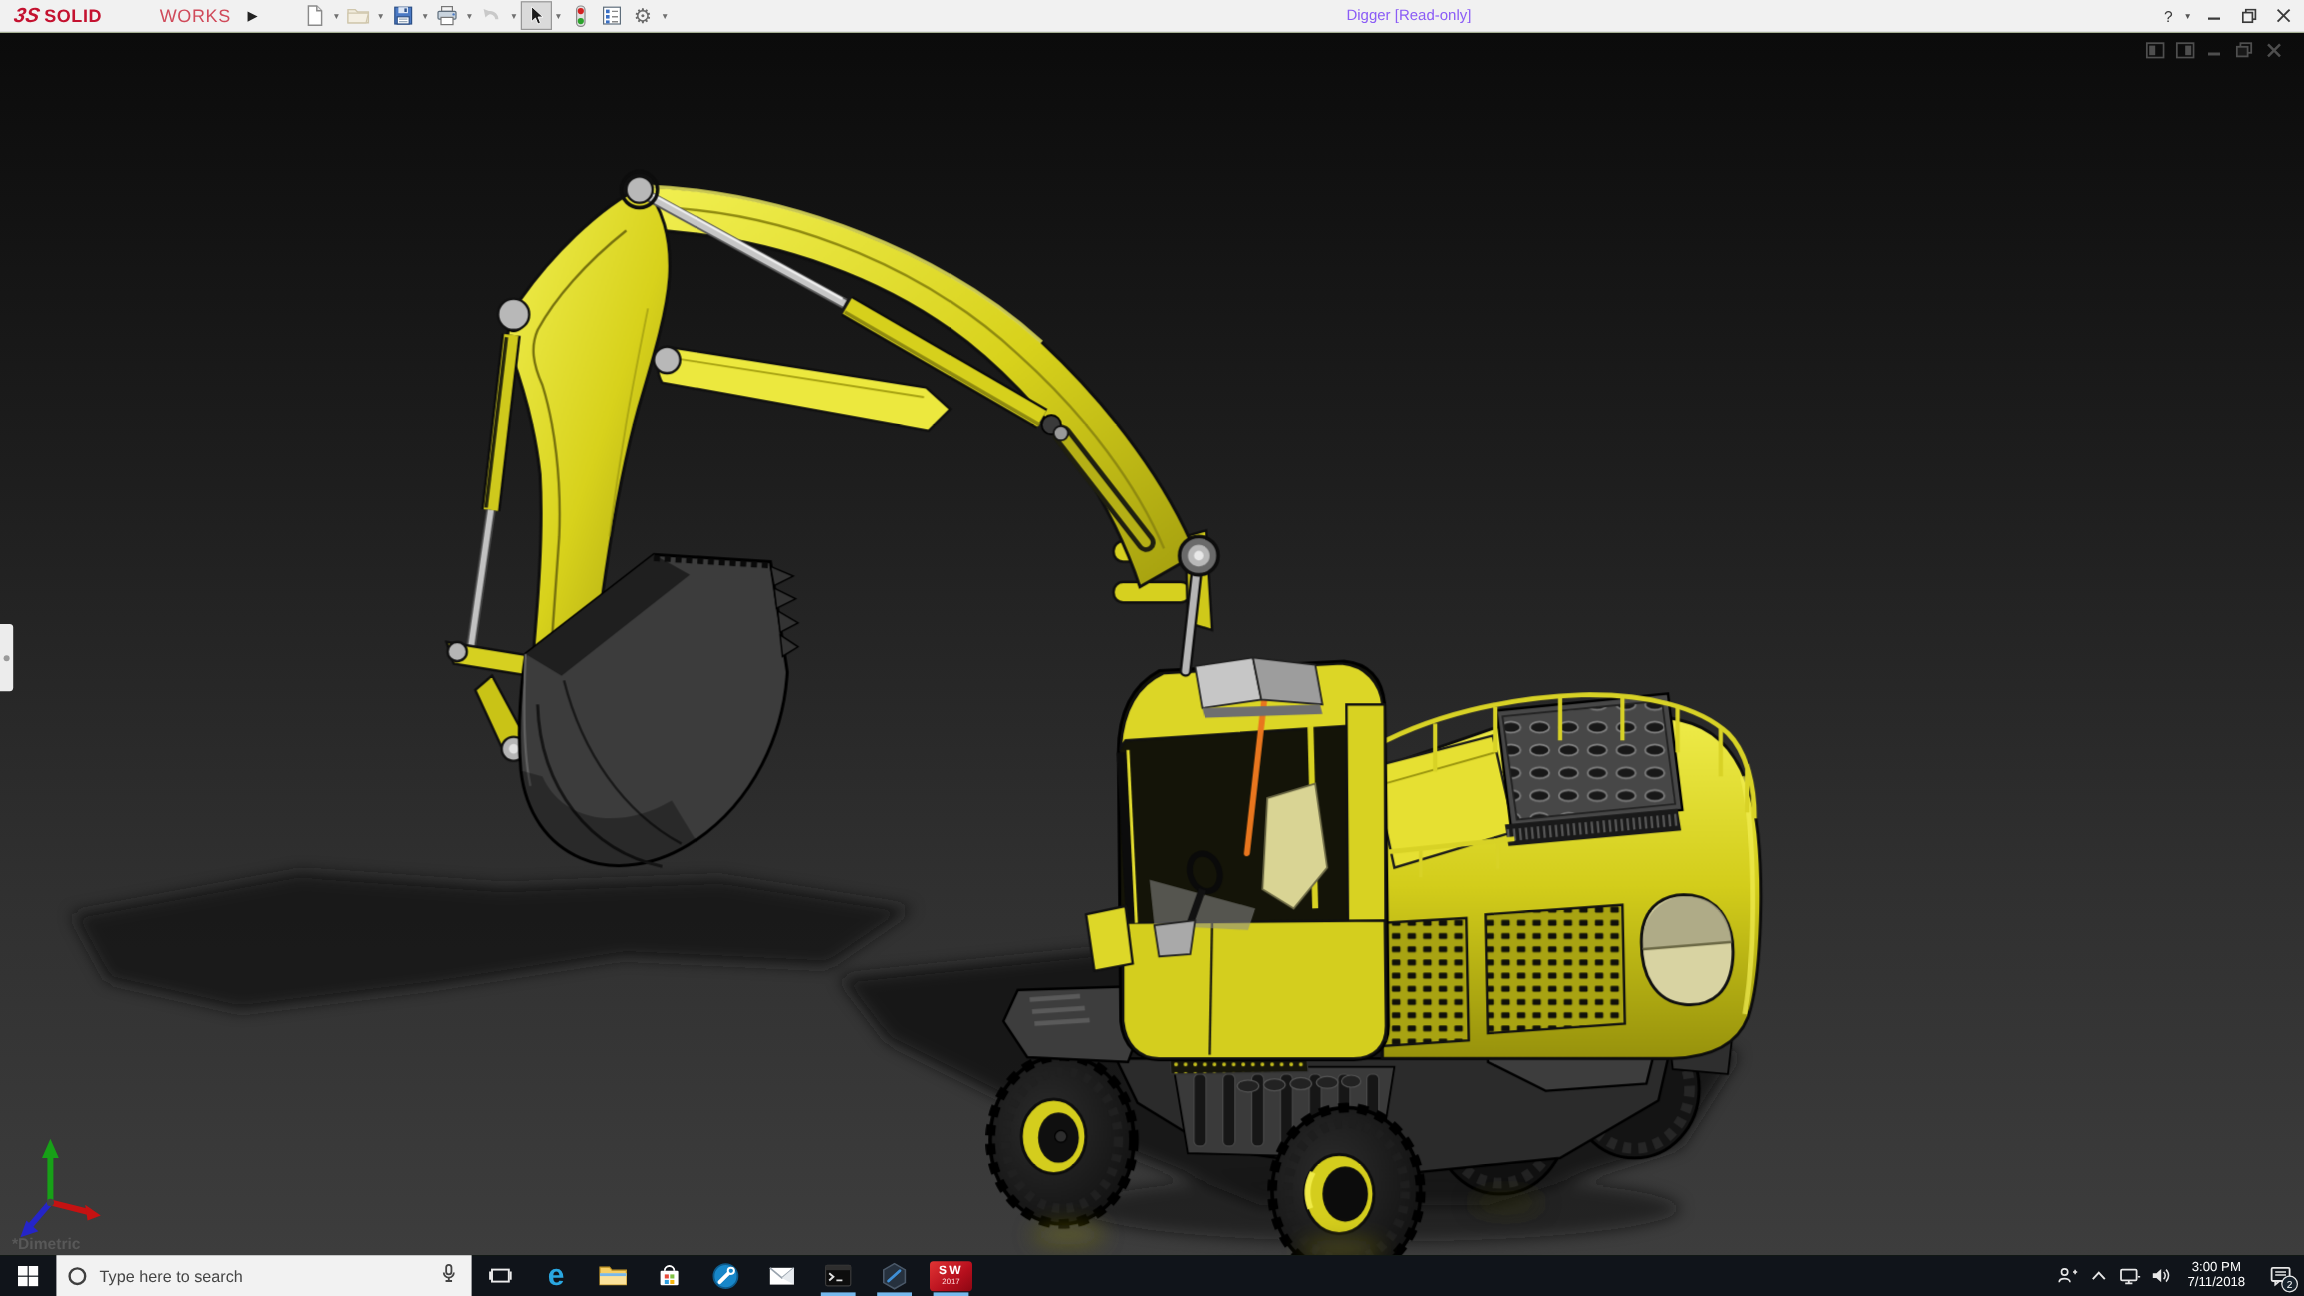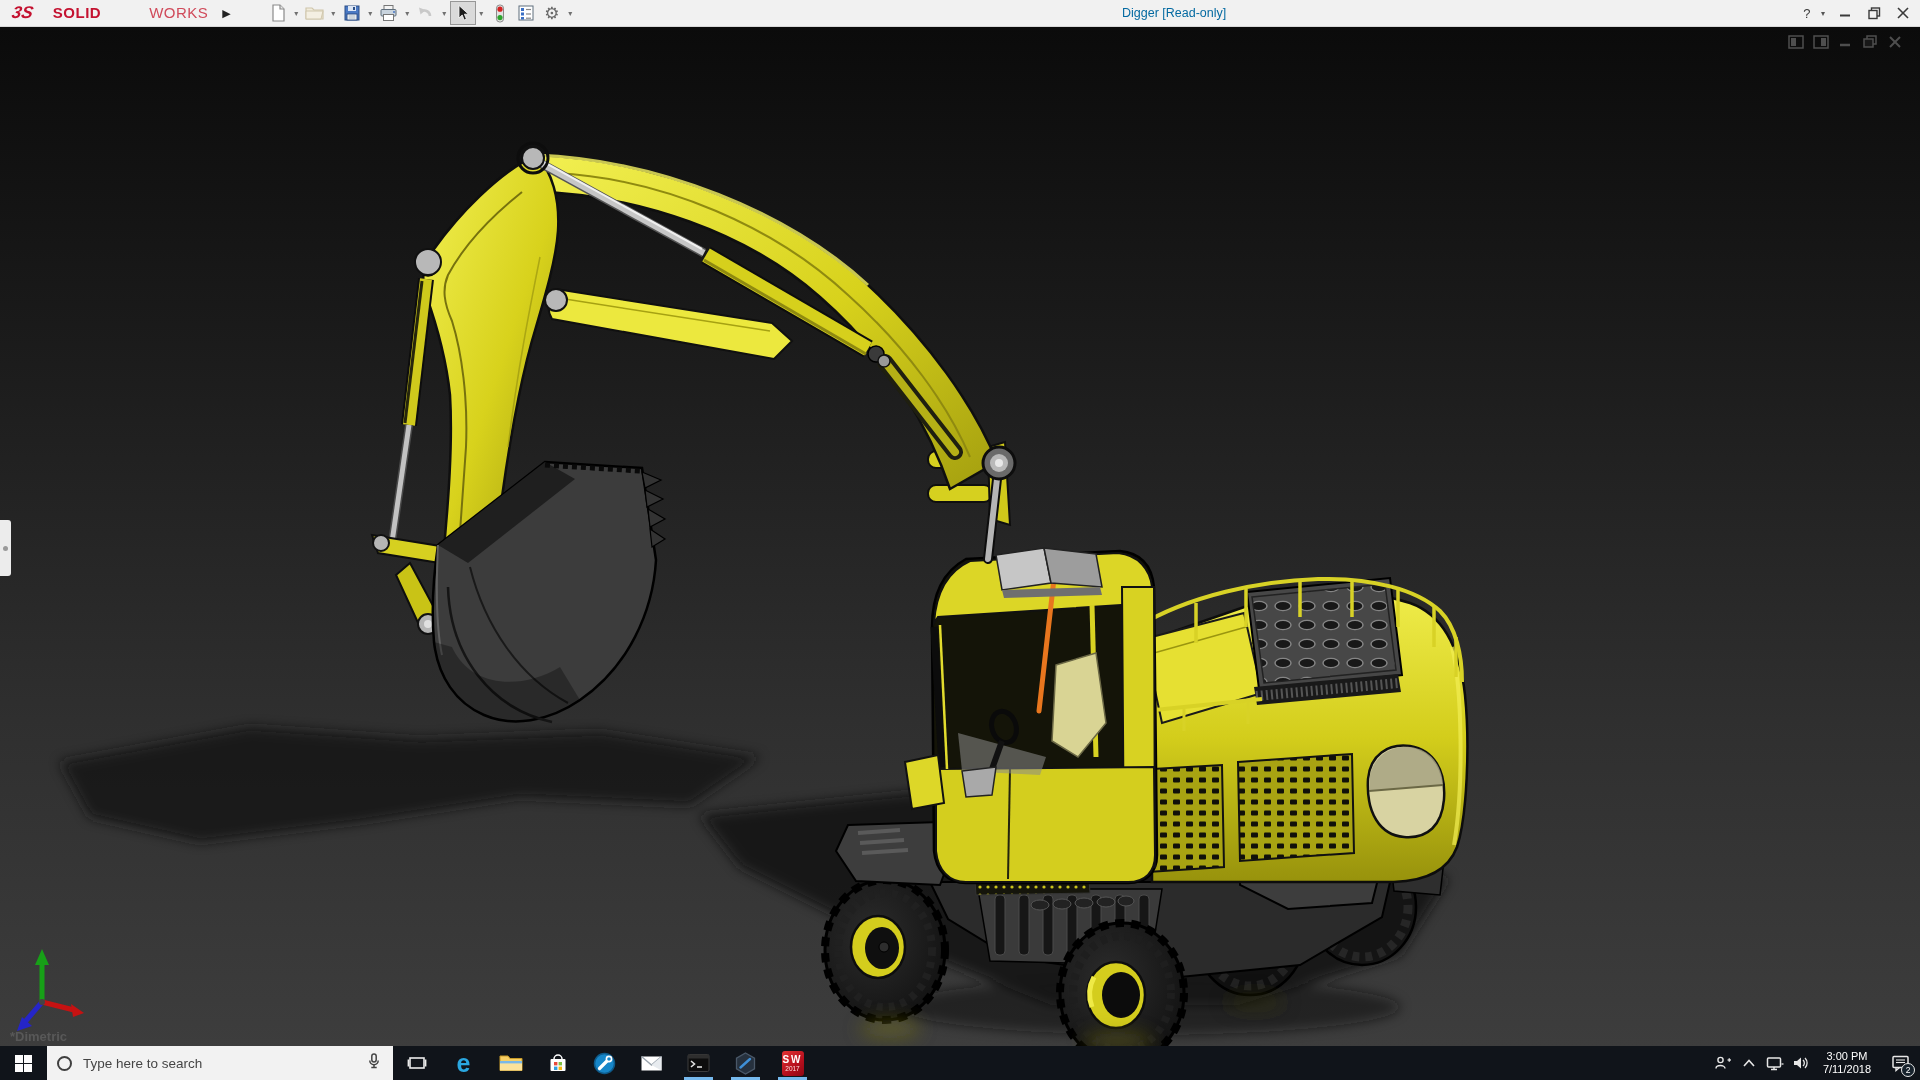--- a/index.html
+++ b/index.html
@@ -4,31 +4,31 @@
 <style>
   html,body{margin:0;padding:0;width:1920px;height:1080px;overflow:hidden;
     font-family:"Liberation Sans",sans-serif;background:#000;}
   *{box-sizing:border-box;}
 
   
   .titlebar{position:absolute;top:0;left:0;width:1920px;height:27px;
     background:#f1f1f1;border-bottom:1px solid #d8d8d8;display:flex;align-items:center;z-index:5;}
   .logo{display:flex;align-items:baseline;margin-left:12px;cursor:default;}
   .ds-mark{color:#c41230;font-weight:bold;font-style:italic;font-size:17px;transform:skewX(-12deg);margin-right:4px;}
-  .brand-bold{color:#c41230;font-weight:bold;font-size:15px;letter-spacing:.5px;margin-left:16px;}
+  .brand-bold{color:#c41230;font-weight:bold;font-size:15px;letter-spacing:.5px;}
   .brand-light{color:#d04a5a;font-weight:normal;font-size:15px;letter-spacing:.5px;padding-left:48px;}
   .flyout{margin-left:14px;font-size:11px;color:#222;}
   .tools{display:flex;align-items:center;margin-left:34px;}
   .tbtn{width:26px;height:24px;display:flex;align-items:center;justify-content:center;border:1px solid transparent;}
   .tbtn.selected{background:#dadada;border:1px solid #979797;}
   .caret{font-size:8px;color:#707070;width:11px;text-align:center;}
   .gear-glyph{font-size:17px;color:#6a6a6a;line-height:1;}
   .dim{opacity:.45;}
   .win-title{position:absolute;left:1122px;top:50%;transform:translateY(-50%);
-    font-size:12.5px;color:#0369a1;white-space:nowrap;}
+    font-size:12.5px;color:#8b5cf6;white-space:nowrap;}
   .winctl{margin-left:auto;display:flex;align-items:center;gap:11px;margin-right:8px;}
   .winctl .wbtn{color:#3a3a3a;font-size:13px;display:flex;align-items:center;justify-content:center;width:18px;height:20px;}
   .help-caret{font-size:8px;color:#555;margin-left:-6px;}
 
   
   .viewport{position:absolute;top:27px;left:0;width:1920px;height:1019px;background:#84cc16;}
   .viewport svg.scene{position:absolute;top:0;left:0;width:100%;height:100%;display:block;}
   .doc-controls{position:absolute;top:8px;right:16px;display:flex;gap:9px;align-items:center;opacity:.8;}
   .dc{width:16px;height:14px;position:relative;}
   .dc svg{display:block;}
@@ -41,21 +41,21 @@
   .taskbar{position:absolute;bottom:0;left:0;width:1920px;height:34px;background:#10141a;
     display:flex;align-items:stretch;z-index:6;}
   .start{width:47px;display:flex;align-items:center;justify-content:center;}
   .searchbox{width:346px;background:#f2f2f2;display:flex;align-items:center;padding:0 10px;gap:11px;}
   .searchbox .ring{width:15px;height:15px;border:2px solid #3f3f3f;border-radius:50%;flex:none;}
   .searchbox .stext{color:#454545;font-size:13.5px;white-space:nowrap;}
   .searchbox .mic{margin-left:auto;}
   .tibtn{width:47px;display:flex;align-items:center;justify-content:center;position:relative;}
   .tibtn.running::after{content:"";position:absolute;left:9px;right:9px;bottom:0;height:3px;background:#76b9ed;}
   .edge-e{color:#2aa7e0;font-weight:bold;font-size:25px;line-height:1;}
-  .sw-cube{width:22px;height:25px;background:linear-gradient(140deg,#e23434 0%,#b60f1d 60%,#8c0713 100%);
+  .sw-cube{width:35px;height:25px;background:linear-gradient(140deg,#e23434 0%,#b60f1d 60%,#8c0713 100%);
     border-radius:3px;display:flex;flex-direction:column;align-items:center;justify-content:center;}
   .sw-cube .swt{color:#fff;font-weight:bold;font-size:10px;letter-spacing:2px;line-height:10px;}
   .sw-cube .swy{color:#ffdede;font-size:6.5px;line-height:7px;}
   .tray{margin-left:auto;display:flex;align-items:stretch;}
   .traybtn{display:flex;align-items:center;justify-content:center;width:26px;}
   .tray-clock{display:flex;flex-direction:column;align-items:center;justify-content:center;
     color:#fff;font-size:11px;line-height:13px;padding:16px 9px;white-space:nowrap;}
   .action{width:40px;display:flex;align-items:center;justify-content:center;position:relative;}
   .badge{position:absolute;right:5px;bottom:3px;width:14px;height:14px;border-radius:50%;
     background:#17222c;border:1.5px solid #e8e8e8;color:#fff;font-size:8.5px;

